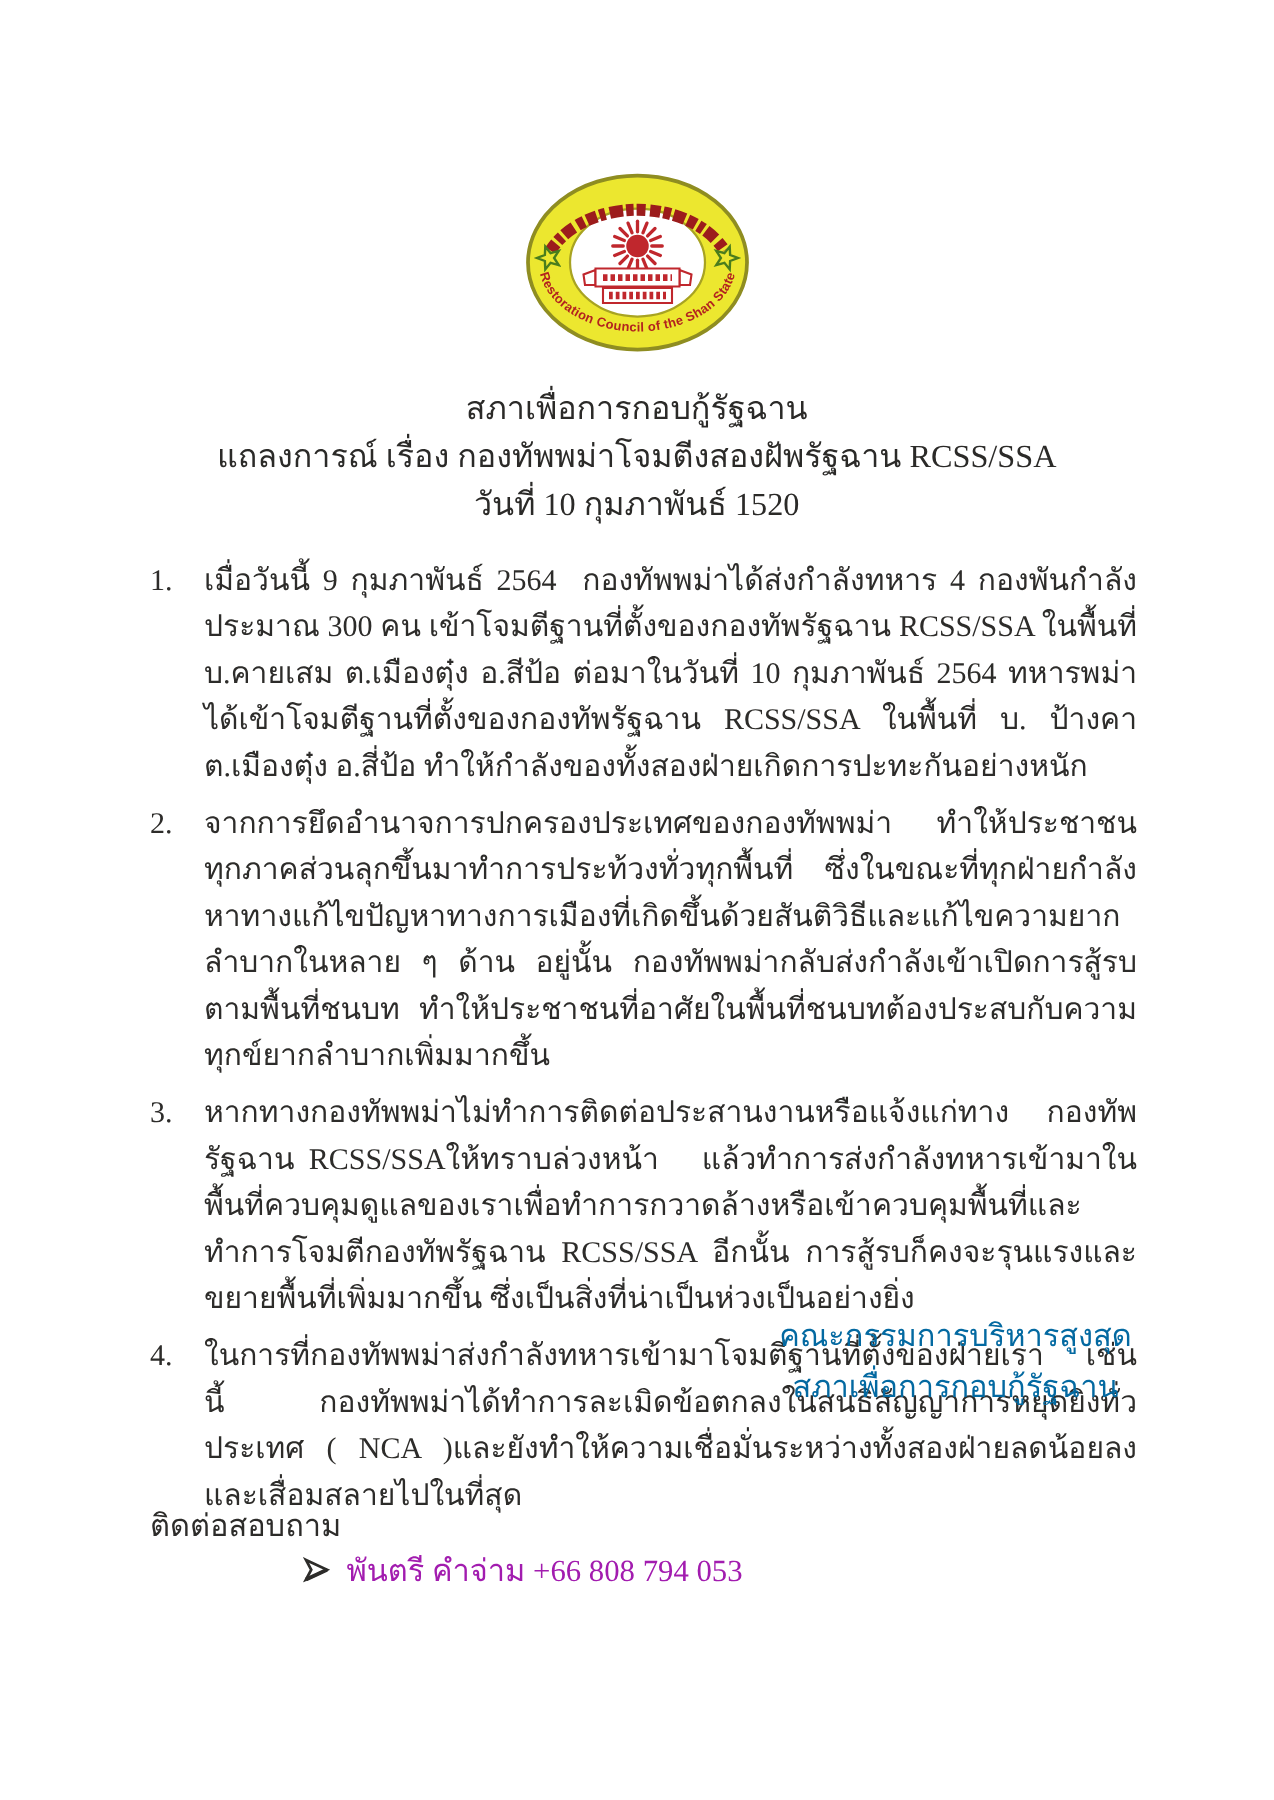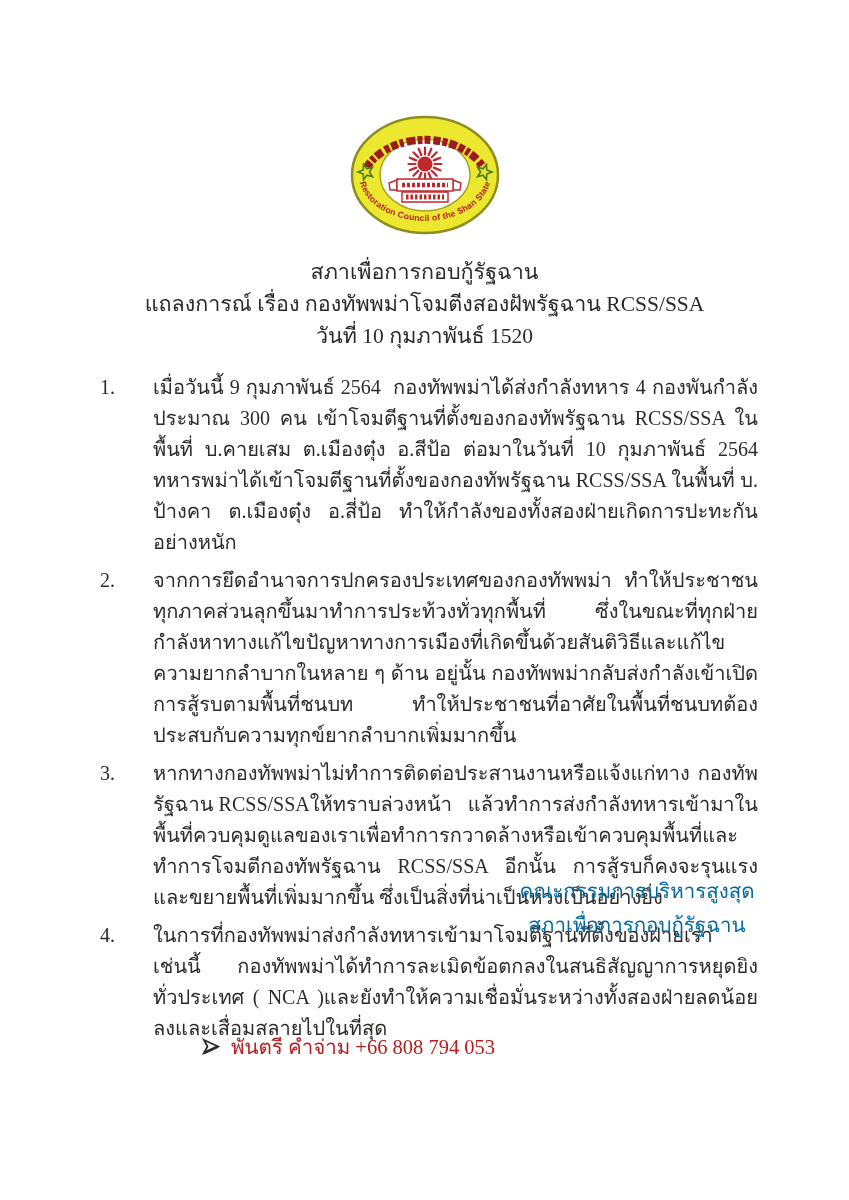--- a/index.html
+++ b/index.html
@@ -24,34 +24,34 @@
     text-align:center;line-height:32px;font-size:21.5px;
     color:#2b2a28;
   }
   
   .list{
     position:absolute;top:372px;left:100px;width:658px;
     font-size:20px;line-height:31px;color:#2d2c2a;
   }
   .item{display:flex;margin-bottom:7px;}
   .item .num{width:36px;flex:0 0 36px;}
-  .item .txt{flex:1;text-align:justify;white-space:pre-wrap;margin-left:17px;}
+  .item .txt{flex:1;text-align:justify;white-space:pre-wrap;}
   
   .signature{
     position:absolute;top:874px;right:92px;width:240px;
     text-align:center;font-size:20.5px;line-height:34px;color:#0369a1;
   }
   
   .contact-label{
     position:absolute;top:1000px;left:100px;
     font-size:20.5px;color:#2d2c2a;
   }
   .contact-line{
     position:absolute;top:1030px;left:202px;
-    font-size:20.5px;color:#b91c1c;
+    font-size:20.5px;color:#a21caf;
     display:flex;align-items:center;gap:10px;
   }
   .contact-line .bullet-svg{flex:0 0 auto;display:block;}
 </style>
 </head>
 <body>
 
 <div class="page">
 
   <div class="logo-wrap">
@@ -133,20 +133,21 @@
       <div class="num">4.</div>
       <div class="txt">ในการที่กองทัพพม่าส่งกำลังทหารเข้ามาโจมตีฐานที่ตั้งของฝ่ายเรา   เช่นนี้   กองทัพพม่าได้ทำการละเมิดข้อตกลงในสนธิสัญญาการหยุดยิงทั่วประเทศ ( NCA )และยังทำให้ความเชื่อมั่นระหว่างทั้งสองฝ่ายลดน้อยลงและเสื่อมสลายไปในที่สุด</div>
     </div>
   </div>
 
   <div class="signature">
     <div>คณะกรรมการบริหารสูงสุด</div>
     <div>สภาเพื่อการกอบกู้รัฐฉาน</div>
   </div>
 
+  <div class="contact-label">ติดต่อสอบถาม</div>
   <div class="contact-line">
     <svg class="bullet-svg" width="19" height="17" viewBox="0 0 19 17">
       <path d="M2 2 L16 8.5 L2 15 L5.5 8.5 Z" fill="#ffffff" stroke="#2d2c2a" stroke-width="1.8" stroke-linejoin="miter"></path>
       <path d="M2 15 L16 8.5" stroke="#2d2c2a" stroke-width="2.6"></path>
     </svg>
     <span>พันตรี คำจ่าม +66 808 794 053</span>
   </div>
 
 </div>
 

